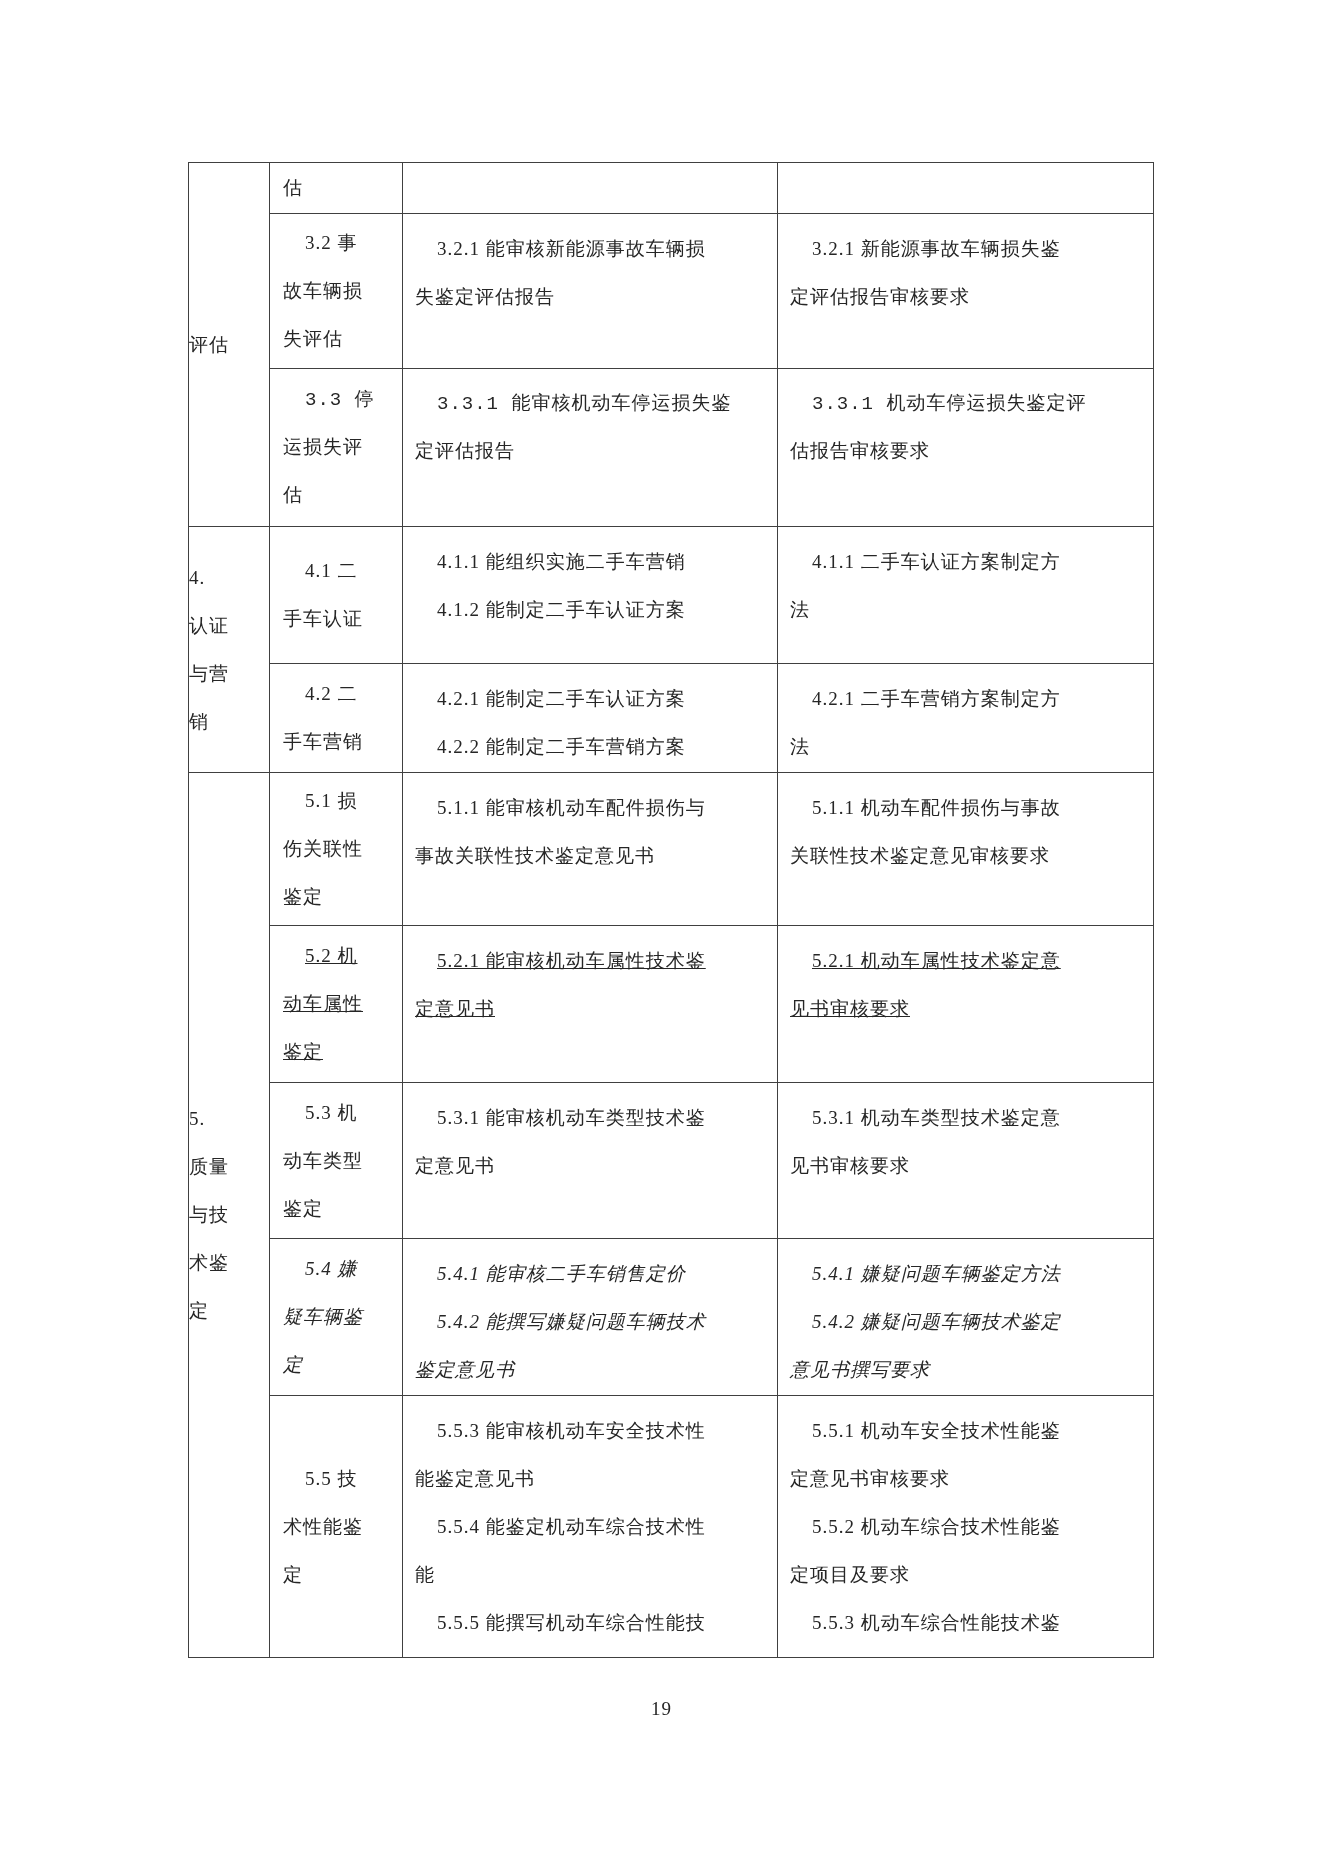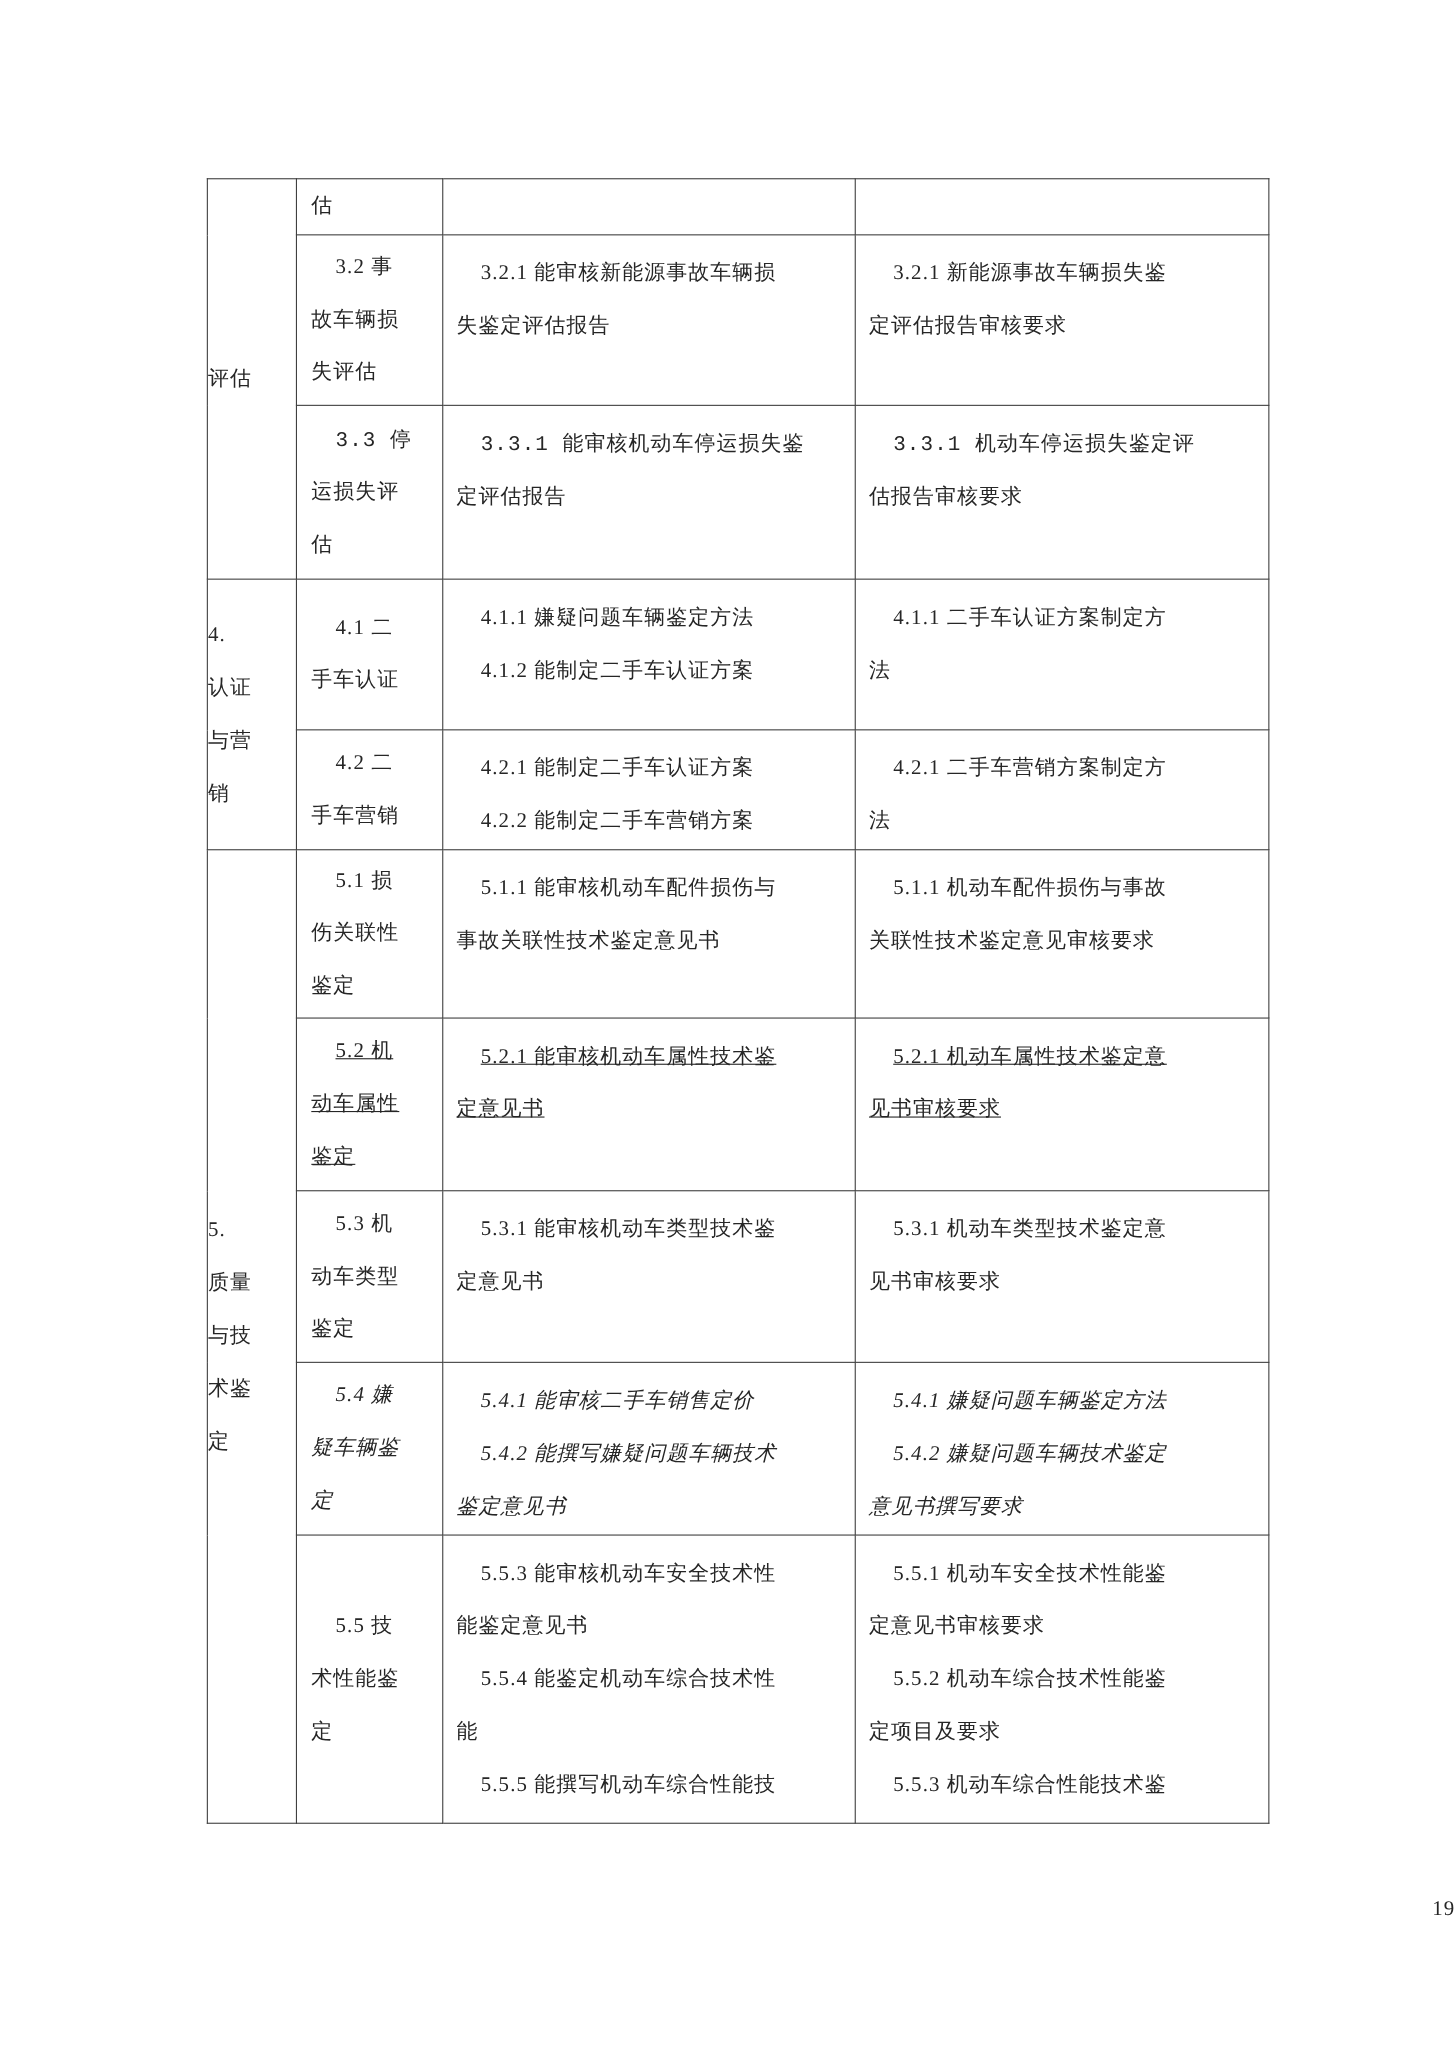--- a/index.html
+++ b/index.html
@@ -49,24 +49,23 @@
   #table-body tr:nth-child(6)  { height: 153px; }
   #table-body tr:nth-child(7)  { height: 157px; text-decoration: underline; }
   #table-body tr:nth-child(8)  { height: 156px; }
   #table-body tr:nth-child(9)  { height: 157px; font-style: italic; }
   #table-body tr:nth-child(10) { height: 262px; }
   .page-number {
     position: absolute;
     top: 1698px;
     left: 0;
     width: 100%;
-    text-align: right;
+    text-align: center;
     font-size: 19px;
     letter-spacing: 1px;
-    margin-top: 27px;
   }
 </style>
 </head>
 <body>
 
 <div class="page">
   <table class="skill-table">
     <colgroup>
       <col class="c1">
         <col class="c2">
@@ -110,21 +109,21 @@
           <td class="col-1" rowspan="2">
             <div class="vline">4.</div>
             <div class="vline">认证</div>
             <div class="vline">与营</div>
             <div class="vline">销</div>
           </td>
           <td class="col-2">
             <p class="para indent">4.1 二<br>手车认证</p>
           </td>
           <td class="col-3">
-            <p class="para indent">4.1.1 嫌疑问题车辆鉴定方法</p>
+            <p class="para indent">4.1.1 能组织实施二手车营销</p>
             <p class="para indent">4.1.2 能制定二手车认证方案</p>
           </td>
           <td class="col-4">
             <p class="para indent">4.1.1 二手车认证方案制定方<br>法</p>
           </td>
         </tr>
         <tr>
           <td class="col-2">
             <p class="para indent">4.2 二<br>手车营销</p>
           </td>

